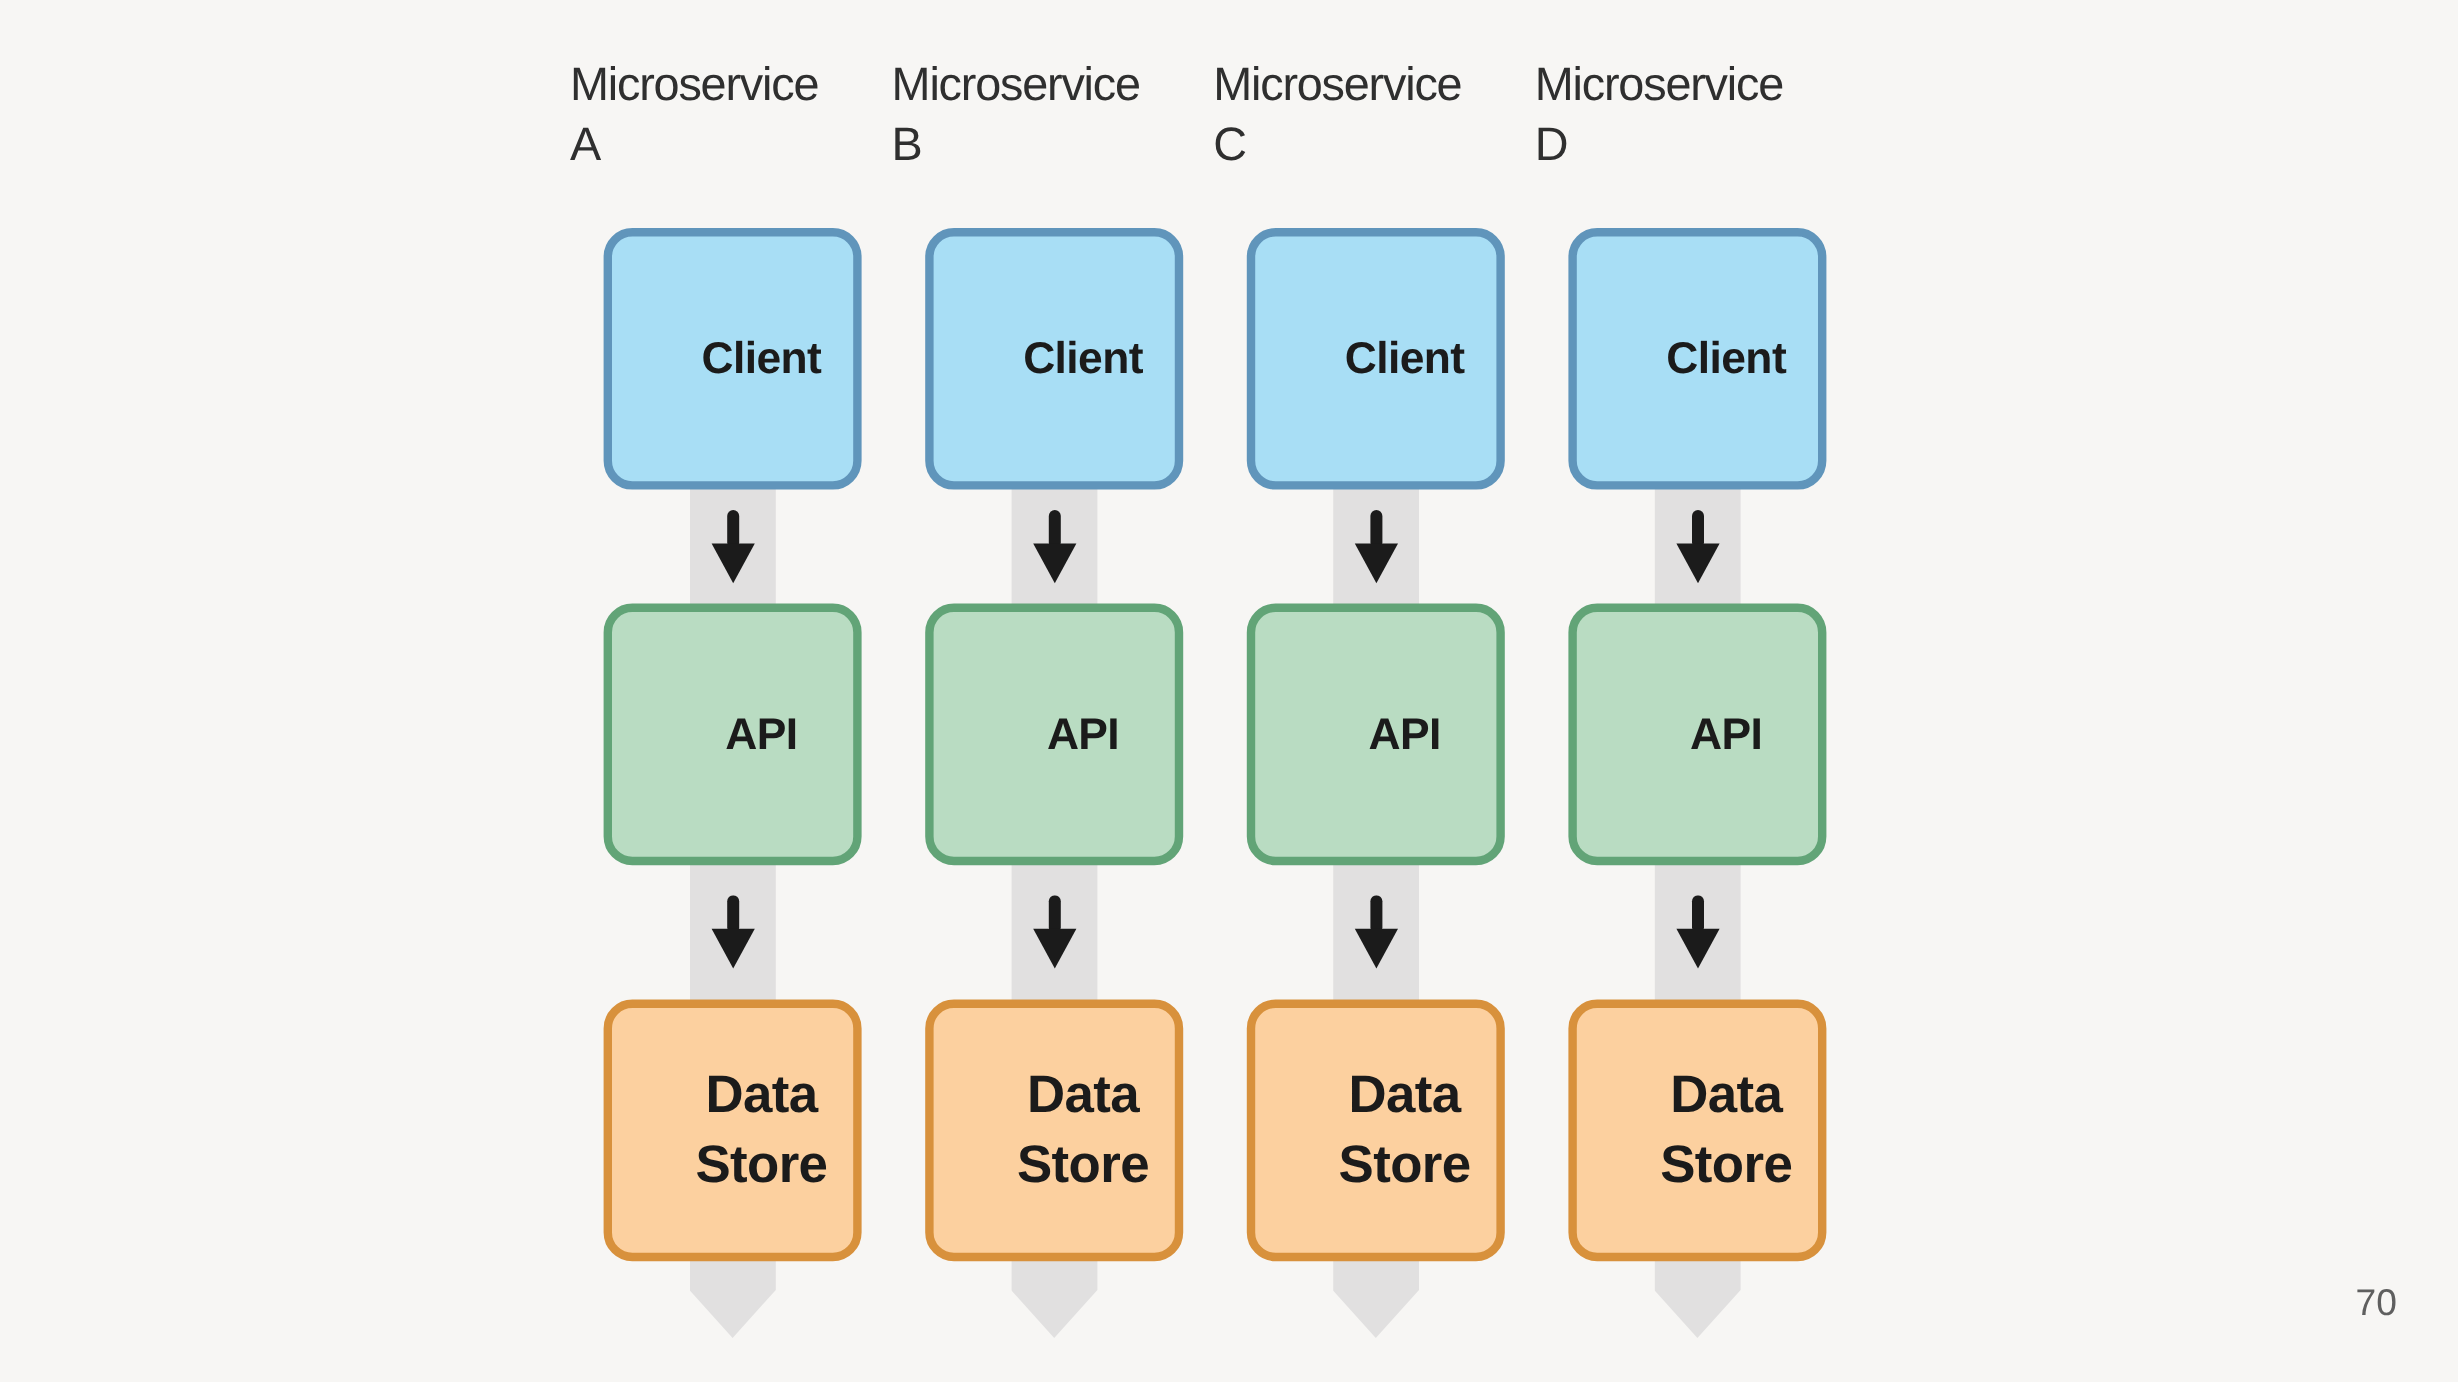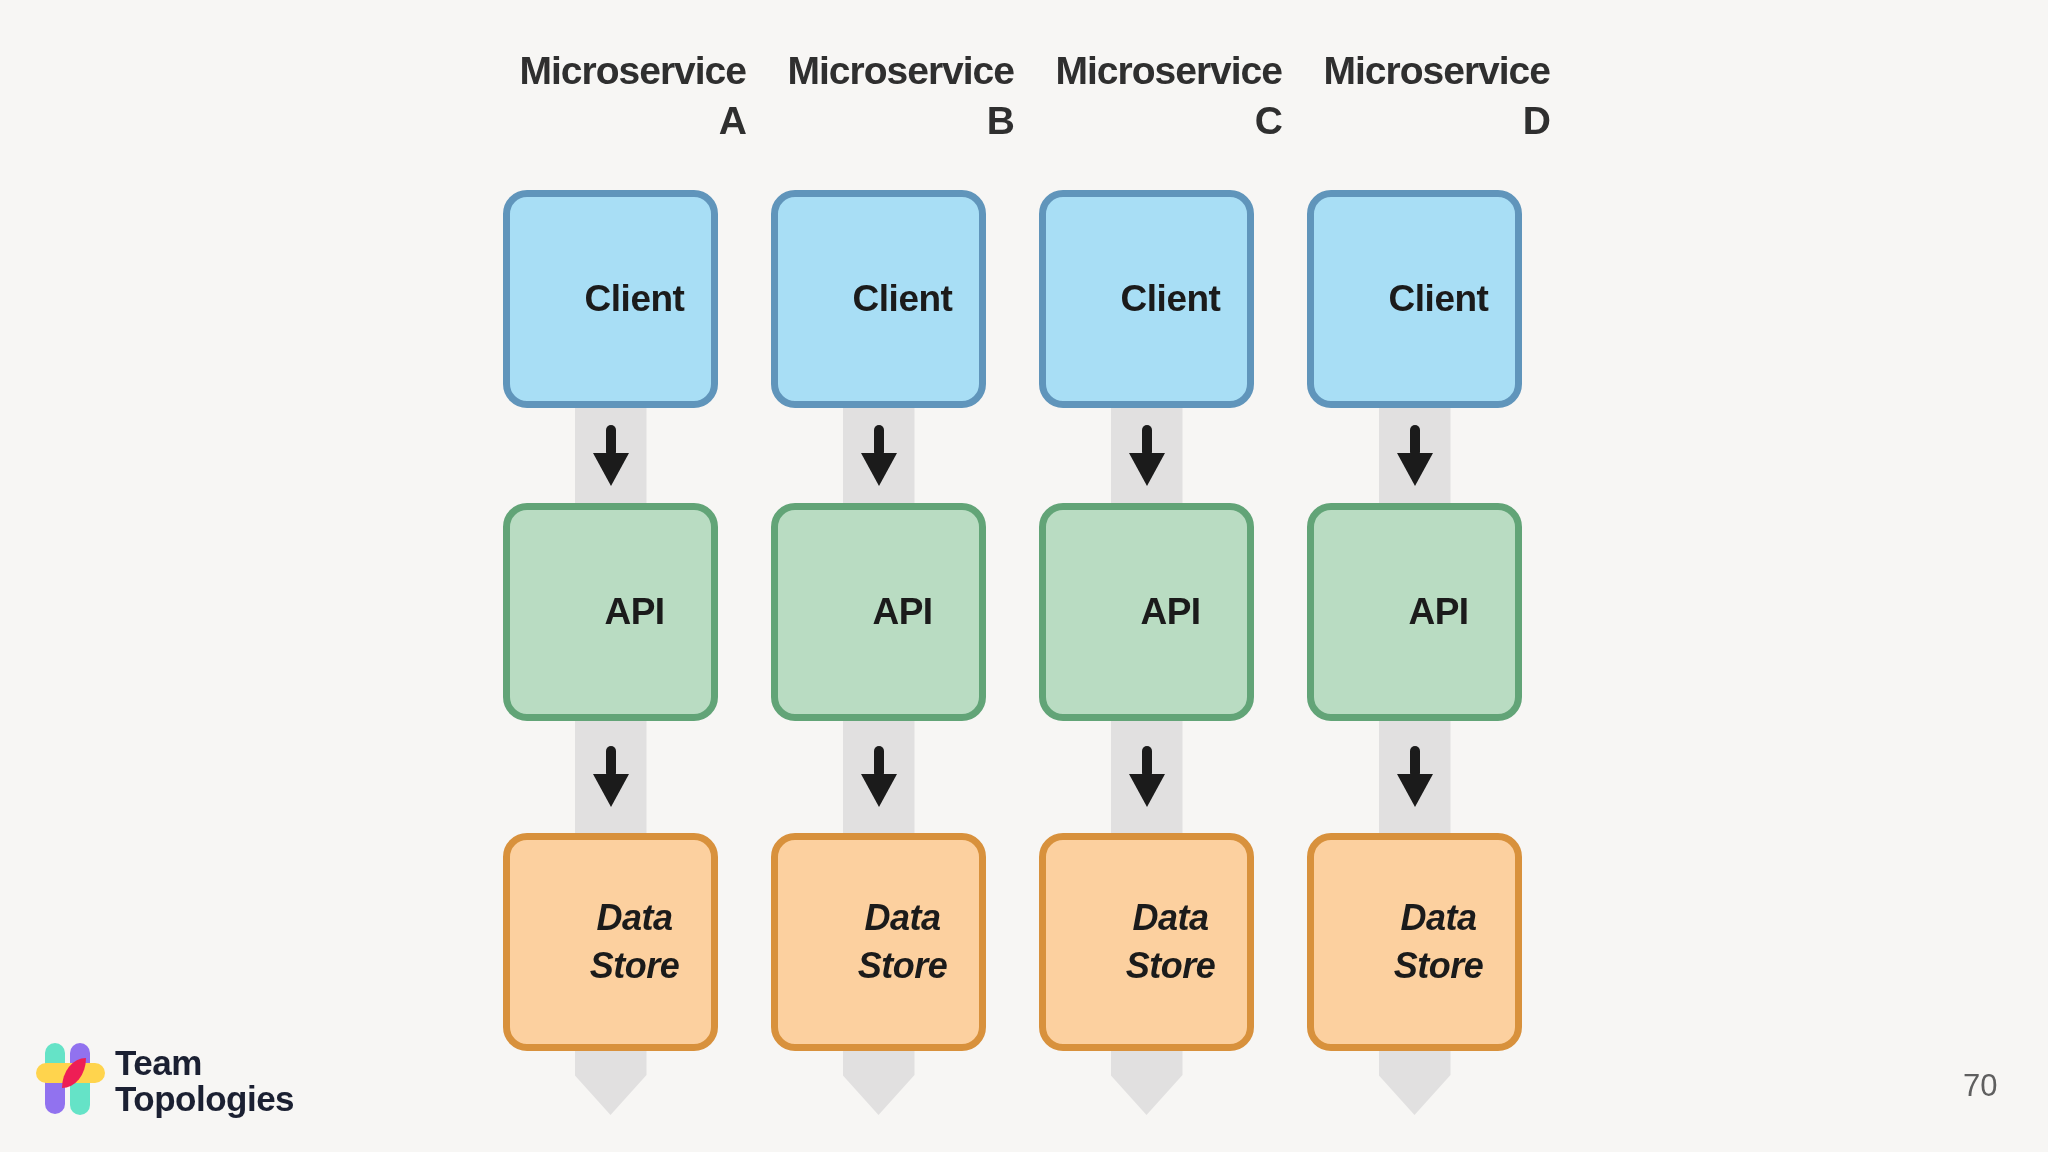--- a/index.html
+++ b/index.html
@@ -13,36 +13,36 @@
   }
   *{margin:0;padding:0;box-sizing:border-box;}
   html,body{width:2048px;height:1152px;}
   body{font-family:"Liberation Sans",sans-serif;background:var(--background);}
   .stage{position:relative;width:2048px;height:1152px;background:var(--background);overflow:hidden;}
 
   
   .column{position:absolute;top:40px;width:215px;height:1090px;}
   .column.c0{left:503px}.column.c1{left:771px}.column.c2{left:1039px}.column.c3{left:1307px}
 
-  .col-header{position:absolute;top:6px;left:-28px;right:-28px;text-align:right;
-    color:var(--header-text);font-weight:700;font-size:39px;line-height:50px;letter-spacing:-1px;}
+  .col-header{position:absolute;top:6px;left:-28px;right:-28px;text-align:left;
+    color:var(--header-text);font-weight:400;font-size:39px;line-height:50px;letter-spacing:-1px;}
 
   .band{position:absolute;left:calc(50% - 36px);width:72px;top:260px;height:815px;
     background:var(--connector-band);z-index:0;
     clip-path:polygon(0 0,100% 0,100% calc(100% - 40px),50% 100%,0 calc(100% - 40px));}
 
   .box{position:absolute;left:0;width:215px;height:218px;border-radius:24px;border:7px solid;
     display:flex;align-items:center;justify-content:center;z-index:1;}
   .box.client{top:150px;background:var(--client-fill);border-color:var(--client-border);}
   .box.api{top:463px;background:var(--api-fill);border-color:var(--api-border);align-items:center;}
   .box.datastore{top:793px;background:var(--datastore-fill);border-color:var(--datastore-border);}
 
   .box-label{font-weight:700;font-size:37px;letter-spacing:-0.5px;color:var(--label-text);
     text-align:center;line-height:1.32;margin-left:48px;}
-  .box.datastore .box-label{max-width:140px;font-size:36px;font-style:italic;}
+  .box.datastore .box-label{max-width:140px;font-size:44px;}
 
   .arrow{position:absolute;left:calc(50% - 19px);width:38px;height:62px;z-index:1;color:var(--arrow);}
   .arrow.a1{top:385px}.arrow.a2{top:706px}
 
   
   .logo{position:absolute;left:36px;top:1043px;display:flex;align-items:flex-start;}
   .logo-mark{position:relative;width:69px;height:72px;flex:none;}
   .logo-mark div{position:absolute;}
   .bar{width:20px;height:37px;}
   .b1t{left:9px;top:0;background:var(--logo-teal);border-radius:10px 10px 0 0;}
@@ -155,30 +155,16 @@
     </div>
     <svg class="arrow a2" viewBox="0 0 38 62">
         <rect x="14" y="0" width="10" height="32" rx="5" fill="currentColor"></rect>
         <polygon points="1,28 37,28 19,61" fill="currentColor"></polygon>
       </svg>
     <div class="box datastore">
       <span class="box-label">Data Store</span>
     </div>
   </section>
 
-  <div class="logo">
-    <div class="logo-mark">
-      <div class="bar b1t"></div>
-      <div class="bar b1b"></div>
-      <div class="bar b2t"></div>
-      <div class="bar b2b"></div>
-      <div class="yellow-pill"></div>
-      <div class="pink-leaf"></div>
-    </div>
-    <div class="logo-text">
-      <div>Team</div>
-      <div>Topologies</div>
-    </div>
-  </div>
 
   <div class="page-number">70</div>
 
 </div>
 
 </body></html>

